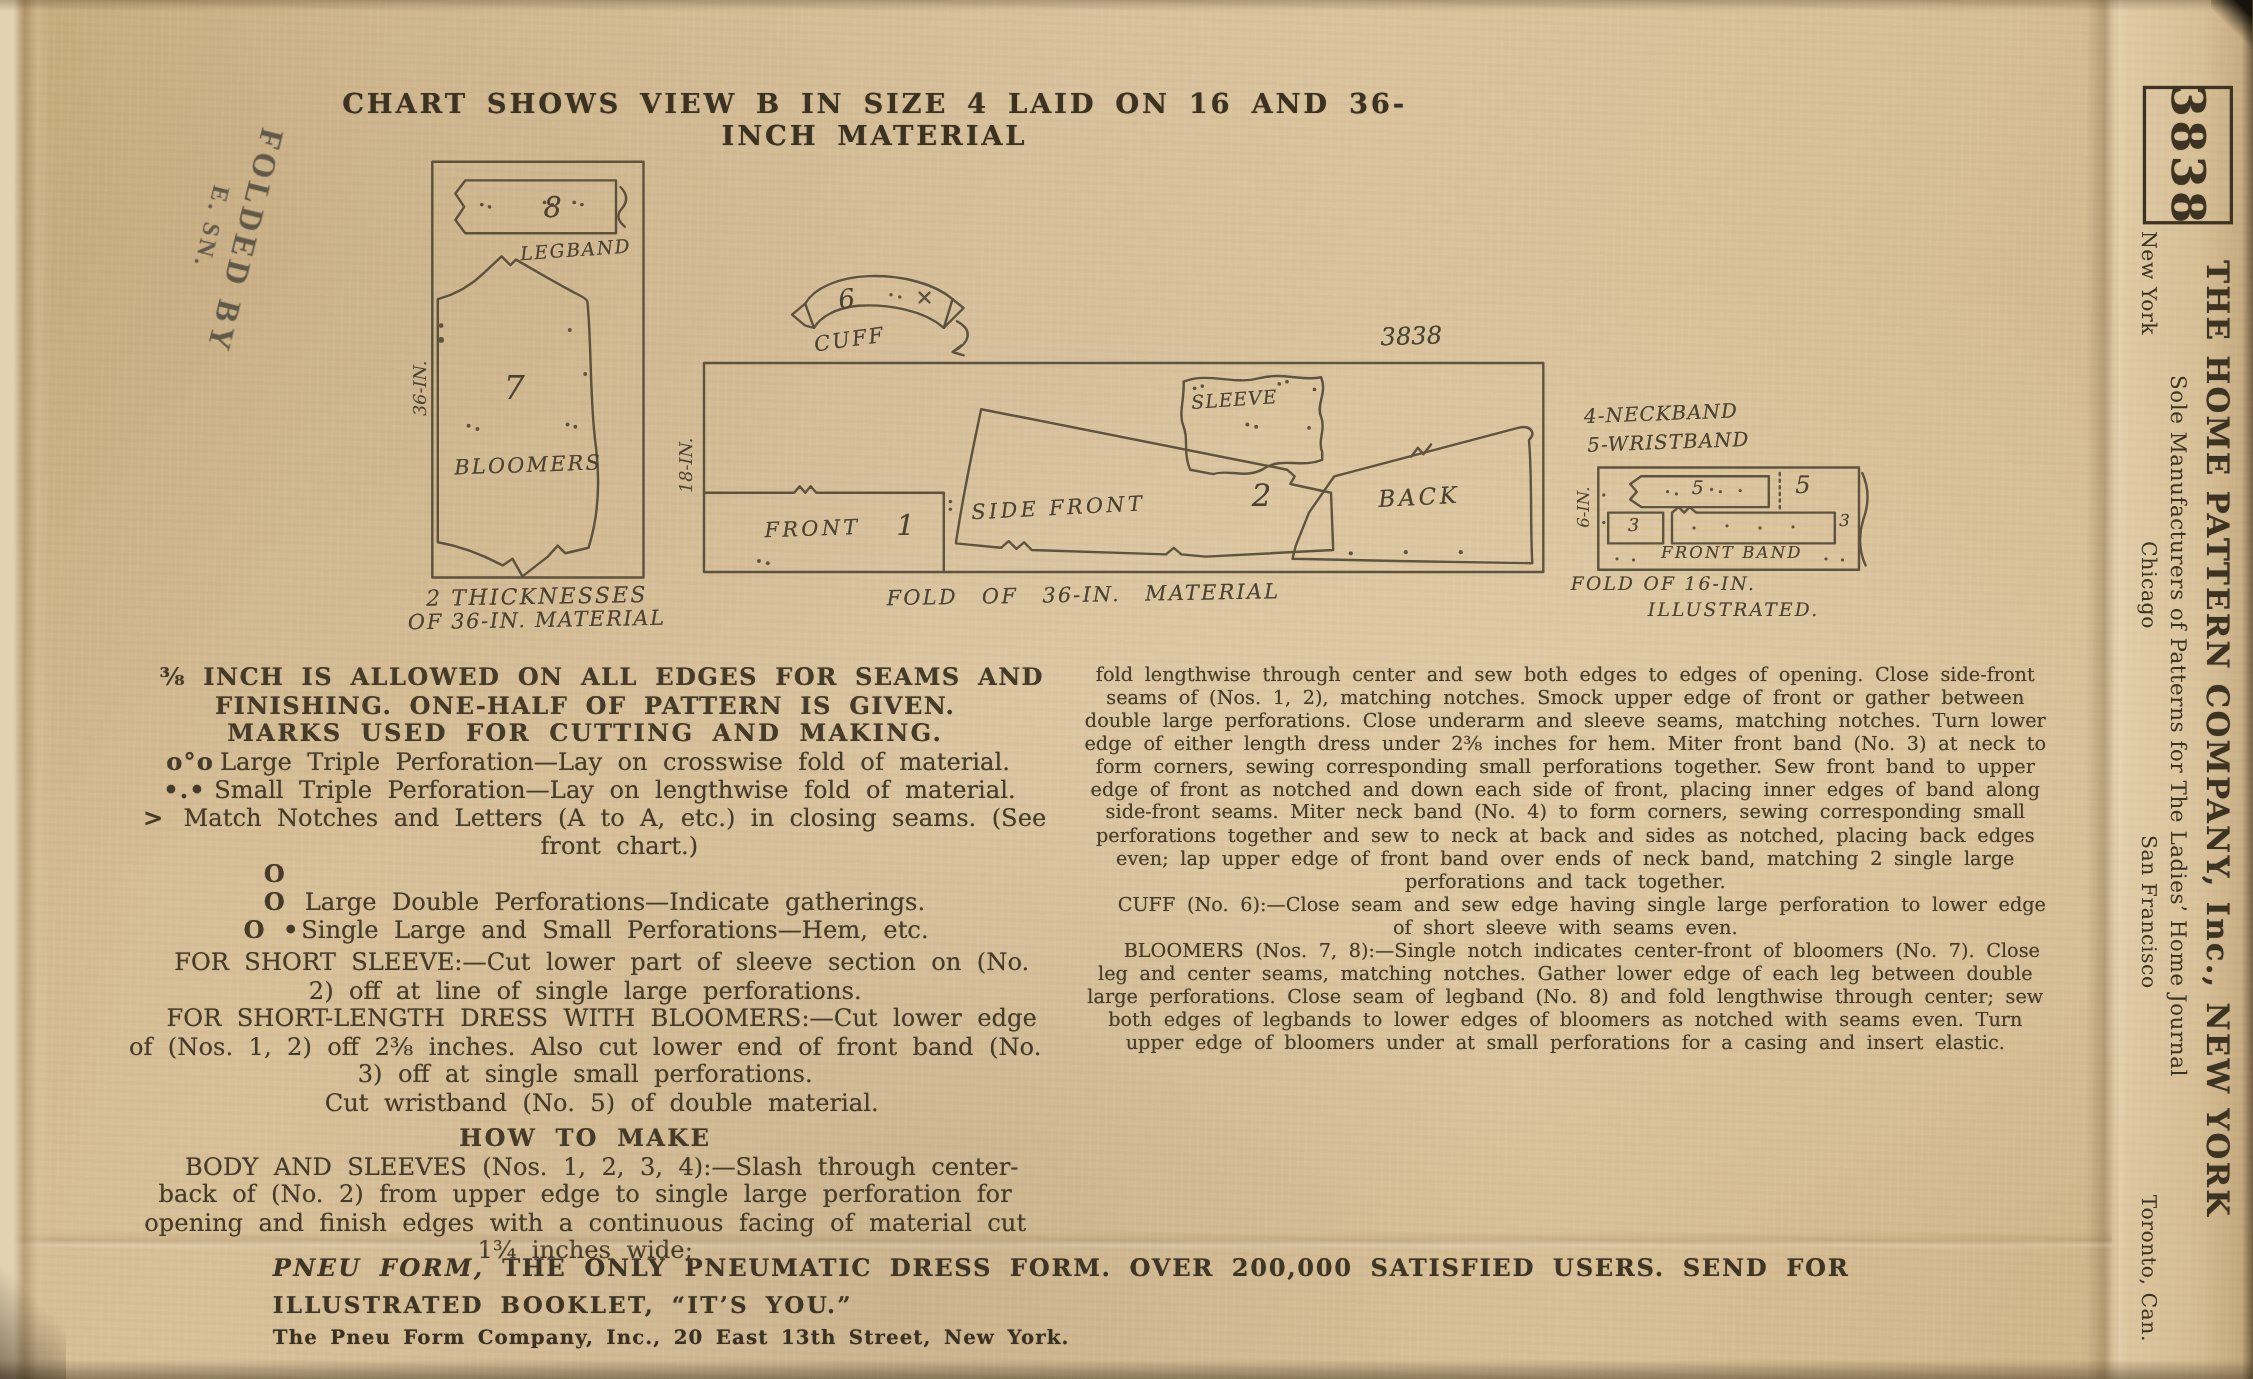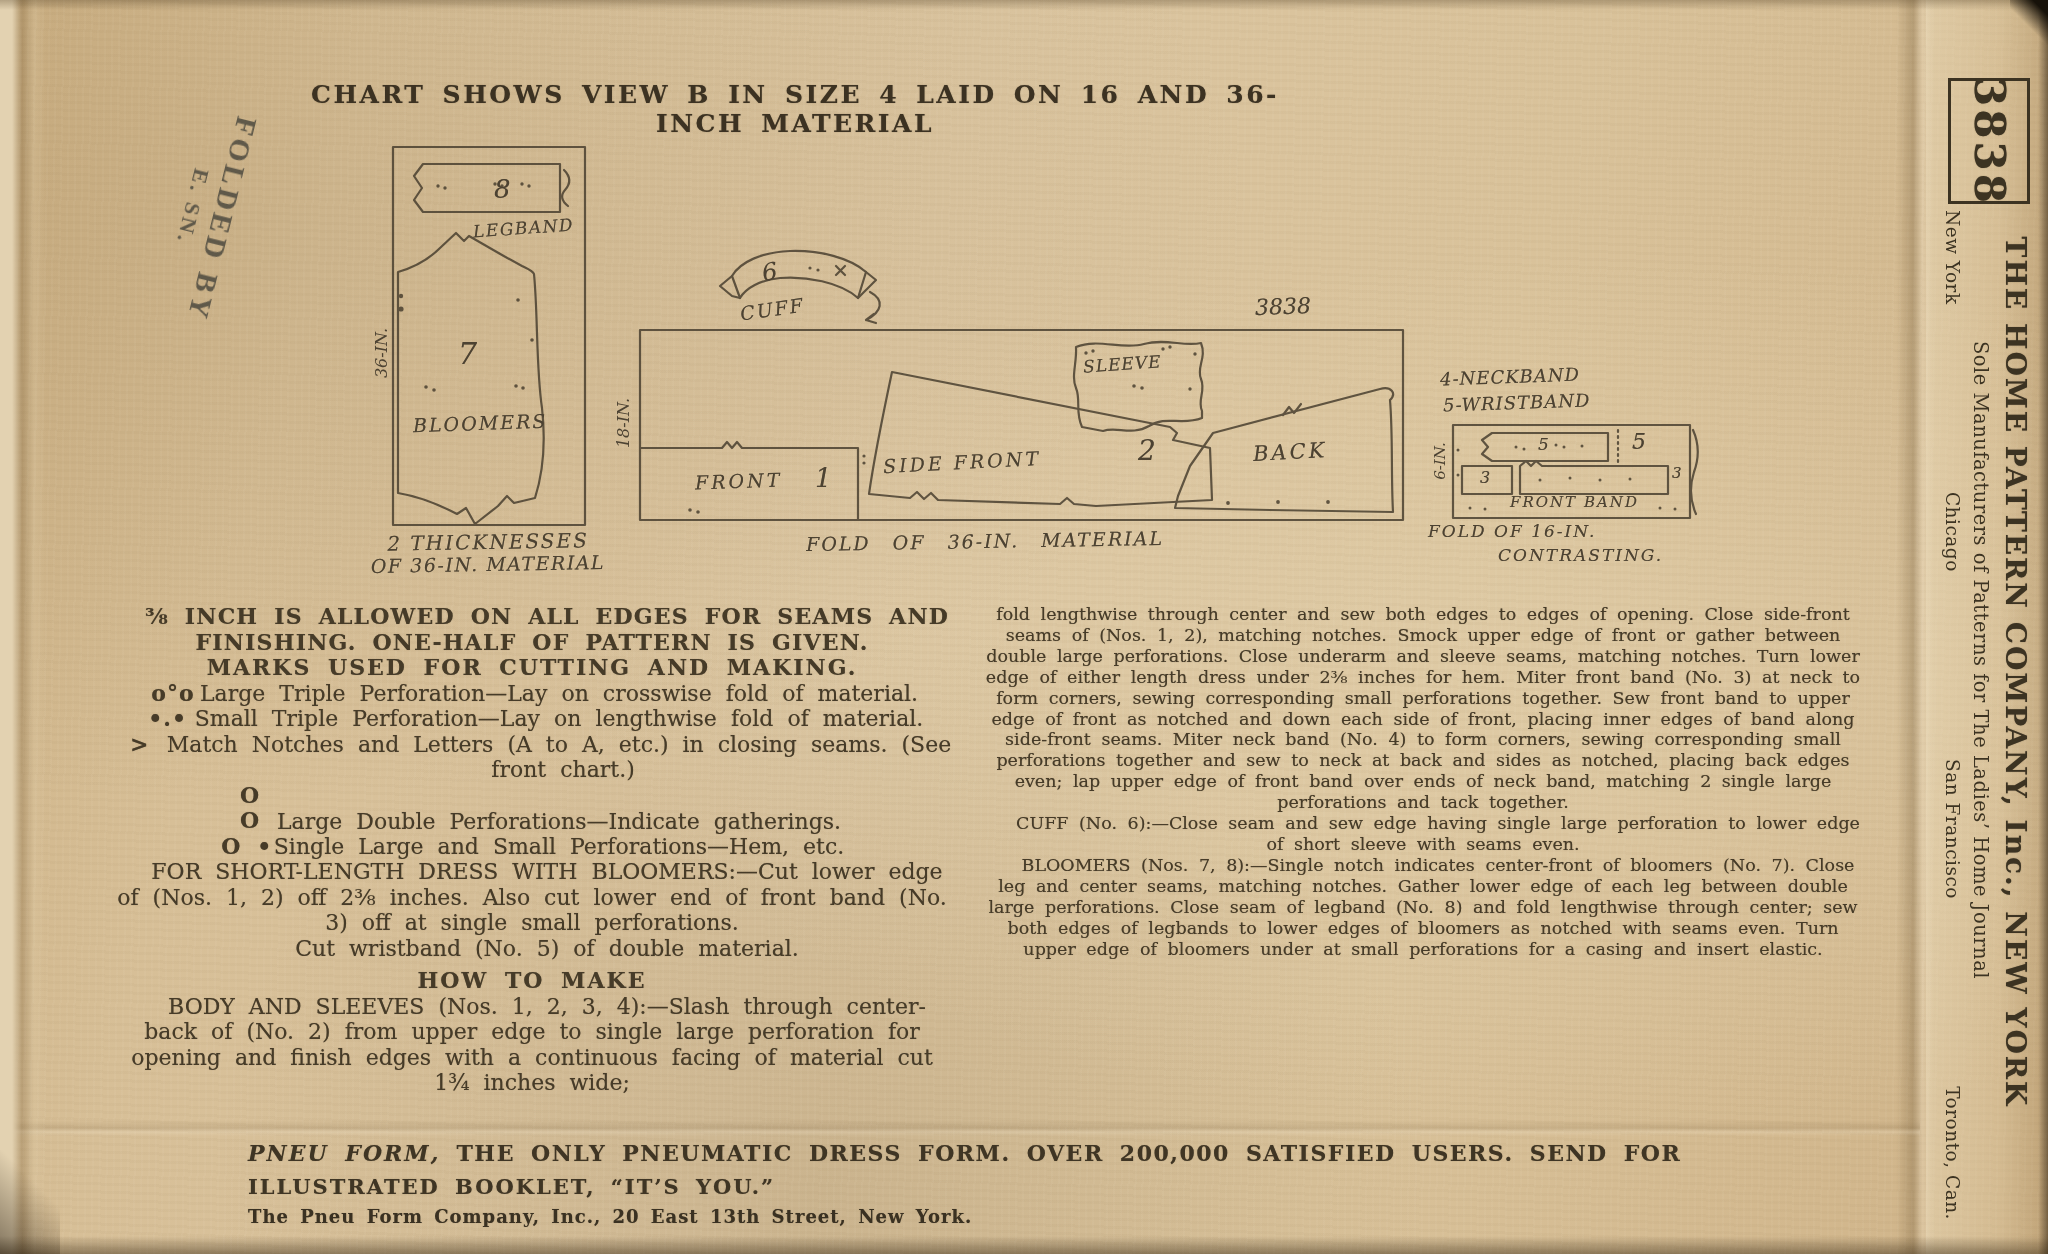--- a/index.html
+++ b/index.html
@@ -196,31 +196,32 @@
 
     <span class="dlabel" style="left:1170px;top:266px;font-size:18px;letter-spacing:1px;transform:rotate(-2deg);">4-NECKBAND</span>
     <span class="dlabel" style="left:1173px;top:292px;font-size:18px;letter-spacing:1px;transform:rotate(-2deg);">5-WRISTBAND</span>
     <span class="vlabel" style="left:1140px;top:352px;width:60px;height:18px;transform:rotate(-90deg);font-size:15px;">6-IN.</span>
     <span class="dlabel" style="left:1268px;top:334px;font-size:17px;">5</span>
     <span class="dlabel" style="left:1362px;top:329px;font-size:22px;">5</span>
     <span class="dlabel" style="left:1210px;top:368px;font-size:16px;">3</span>
     <span class="dlabel" style="left:1402px;top:364px;font-size:15px;">3</span>
     <span class="dlabel" style="left:1240px;top:393px;font-size:15px;letter-spacing:2px;">FRONT BAND</span>
     <span class="dlabel" style="left:1158px;top:421px;font-size:17px;letter-spacing:2px;">FOLD OF 16-IN.</span>
-    <span class="dlabel" style="left:1228px;top:445px;font-size:17px;letter-spacing:2px;">CONTRASTING.</span>
+    <span class="dlabel" style="left:1228px;top:445px;font-size:17px;letter-spacing:2px;">ILLUSTRATED.</span>
   </div>
 
   <div class="col leftcol ink">
     <p class="indent caps-bold">⅜ INCH IS ALLOWED ON ALL EDGES FOR SEAMS AND FINISHING. ONE-HALF OF PATTERN IS GIVEN.</p>
     <p class="subhead">MARKS USED FOR CUTTING AND MAKING.</p>
     <p class="mark-item"><span class="mark-sym">o°o</span><span>Large Triple Perforation—Lay on crosswise fold of material.</span></p>
     <p class="mark-item"><span class="mark-sym">•.•</span><span>Small Triple Perforation—Lay on lengthwise fold of material.</span></p>
     <p class="mark-item"><span class="mark-sym">&gt;</span><span>Match Notches and Letters (A to A, etc.) in closing seams. (See front chart.)</span></p>
     <p class="mark-item"><span class="mark-sym">O O</span><span>Large Double Perforations—Indicate gatherings.</span></p>
     <p class="mark-item"><span class="mark-sym">O •</span><span>Single Large and Small Perforations—Hem, etc.</span></p>
+    <p class="indent" style="margin-top:4px;">FOR SHORT SLEEVE:—Cut lower part of sleeve section on (No. 2) off at line of single large perforations.</p>
     <p class="indent">FOR SHORT-LENGTH DRESS WITH BLOOMERS:—Cut lower edge of (Nos. 1, 2) off 2⅜ inches. Also cut lower end of front band (No. 3) off at single small perforations.</p>
     <p class="indent">Cut wristband (No. 5) of double material.</p>
     <p class="subhead" style="margin-top:7px;">HOW TO MAKE</p>
     <p class="indent">BODY AND SLEEVES (Nos. 1, 2, 3, 4):—Slash through center-back of (No. 2) from upper edge to single large perforation for opening and finish edges with a continuous facing of material cut 1¾ inches wide;</p>
   </div>
 
   <div class="col rightcol ink">
     <p>fold lengthwise through center and sew both edges to edges of opening. Close side-front seams of (Nos. 1, 2), matching notches. Smock upper edge of front or gather between double large perforations. Close underarm and sleeve seams, matching notches. Turn lower edge of either length dress under 2⅜ inches for hem. Miter front band (No. 3) at neck to form corners, sewing corresponding small perforations together. Sew front band to upper edge of front as notched and down each side of front, placing inner edges of band along side-front seams. Miter neck band (No. 4) to form corners, sewing corresponding small perforations together and sew to neck at back and sides as notched, placing back edges even; lap upper edge of front band over ends of neck band, matching 2 single large perforations and tack together.</p>
     <p class="indent">CUFF (No. 6):—Close seam and sew edge having single large perforation to lower edge of short sleeve with seams even.</p>
     <p class="indent">BLOOMERS (Nos. 7, 8):—Single notch indicates center-front of bloomers (No. 7). Close leg and center seams, matching notches. Gather lower edge of each leg between double large perforations. Close seam of legband (No. 8) and fold lengthwise through center; sew both edges of legbands to lower edges of bloomers as notched with seams even. Turn upper edge of bloomers under at small perforations for a casing and insert elastic.</p>

